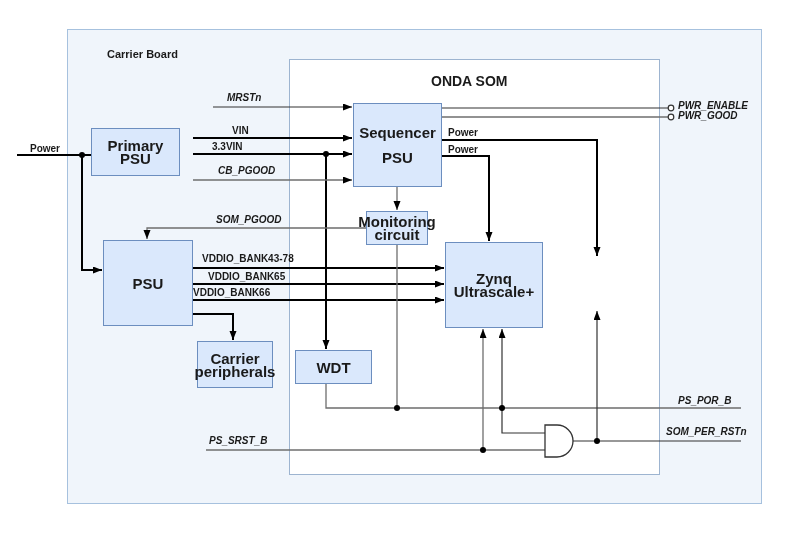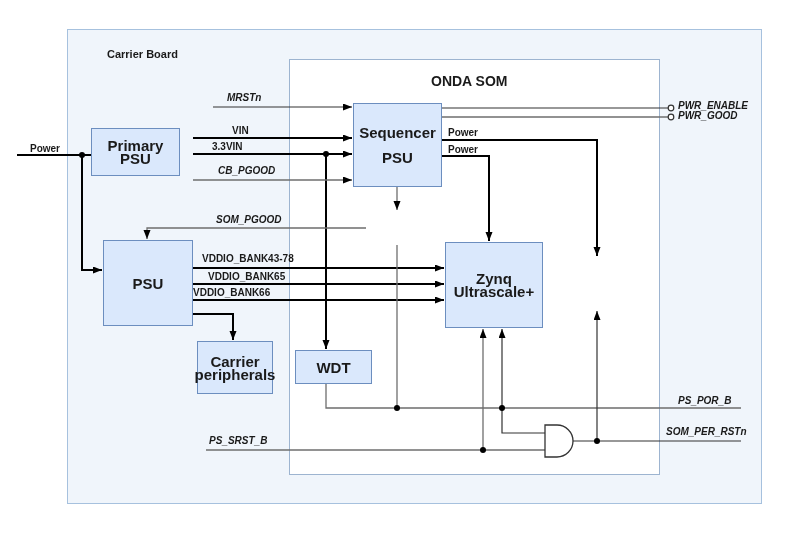--- a/index.html
+++ b/index.html
@@ -87,27 +87,31 @@
   <div class="blk" style="left:91px;top:128px;width:89px;height:48px">
     <span>Primary PSU</span>
   </div>
   <div class="blk" style="left:103px;top:240px;width:90px;height:86px">
     <span>PSU</span>
   </div>
   <div class="blk gap" style="left:353px;top:103px;width:89px;height:84px">
     <span>Sequencer</span>
     <span>PSU</span>
   </div>
+  <div class="blk" style="left:366px;top:211px;width:62px;height:34px">
+    <span>Monitoring</span>
+    <span>circuit</span>
+  </div>
   <div class="blk" style="left:445px;top:242px;width:98px;height:86px">
     <span>Zynq Ultrascale+</span>
   </div>
   <div class="blk" style="left:295px;top:350px;width:77px;height:34px">
     <span>WDT</span>
   </div>
-  <div class="blk" style="left:197px;top:341px;width:76px;height:53px">
+  <div class="blk" style="left:197px;top:341px;width:76px;height:47px">
     <span>Carrier</span>
     <span>peripherals</span>
   </div>
 
   <div class="lbl" style="left:30px;top:144px">Power</div>
   <div class="lbl it" style="left:227px;top:93px">MRSTn</div>
   <div class="lbl" style="left:232px;top:126px">VIN</div>
   <div class="lbl" style="left:212px;top:142px">3.3VIN</div>
   <div class="lbl it" style="left:218px;top:166px">CB_PGOOD</div>
   <div class="lbl it" style="left:216px;top:215px">SOM_PGOOD</div>

